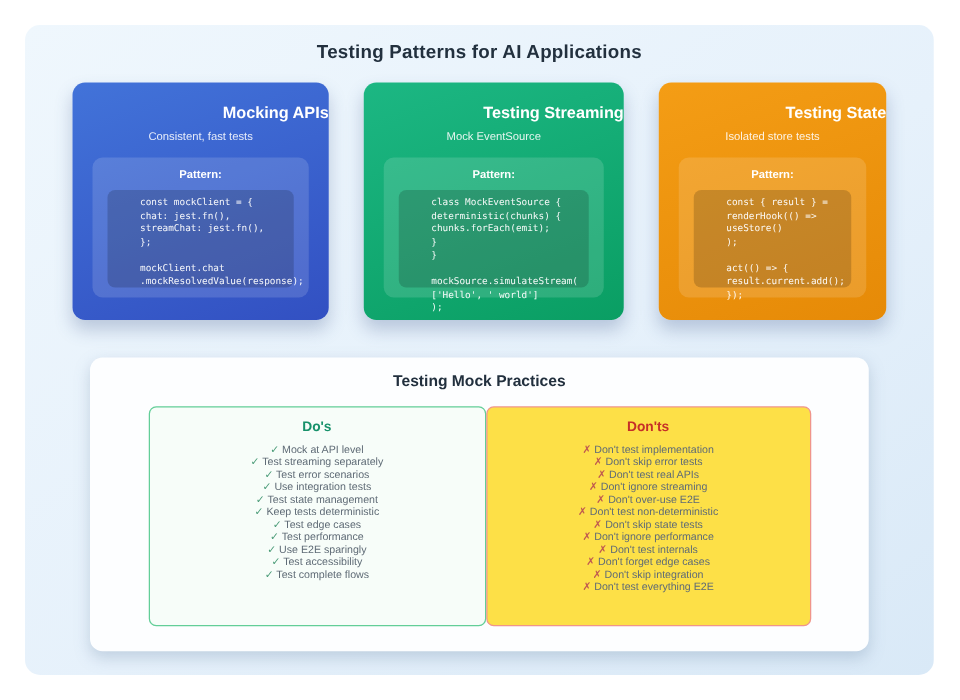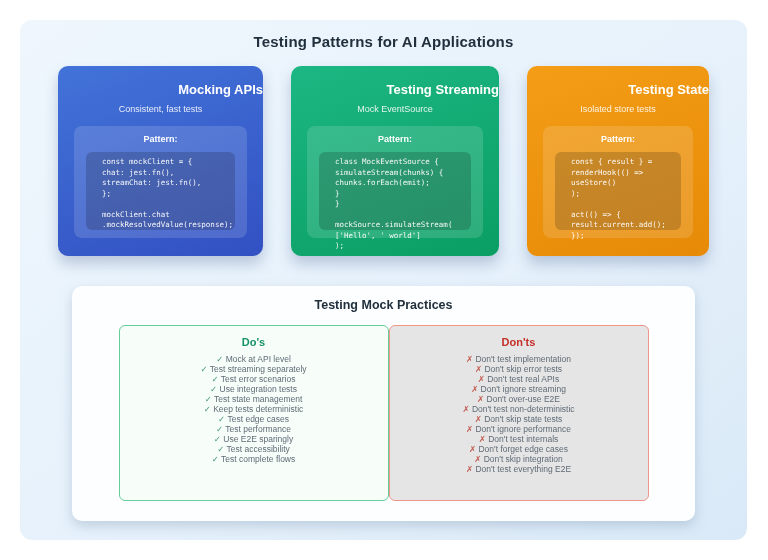--- a/index.html
+++ b/index.html
@@ -27,34 +27,34 @@
   .card:nth-child(3){width:182px;}
   .card-title{font-size:13px;font-weight:bold;margin-top:6px;text-align:right;}
   .card-subtitle{font-size:9px;margin-top:7px;color:rgba(255,255,255,0.88);}
   .pattern-panel{
     margin:12px 16px 0;height:112px;border-radius:8px;background:rgba(255,255,255,0.14);
     padding:8px 12px 0;box-sizing:border-box;
   }
   .pattern-label{font-size:9px;font-weight:bold;}
   .code-box{
     height:78px;margin-top:8px;border-radius:6px;background:rgba(0,0,0,0.17);
-    padding:5px 16px;box-sizing:border-box;text-align:left;overflow:visible;
+    padding:5px 26px;box-sizing:border-box;text-align:left;overflow:visible;
     font-family:"DejaVu Sans Mono", monospace;font-size:7.5px;line-height:10.5px;
     color:rgba(255,255,255,0.95);
   }
   .code-line{white-space:pre;}
   .best{
     width:623px;margin:30px auto 0;background:#fdfeff;border-radius:10px;
     box-shadow:0 5px 12px rgba(120,145,175,0.35);padding:12px 0 20px;box-sizing:border-box;
   }
   .best-title{text-align:center;font-size:12.5px;font-weight:bold;color:#22303e;}
   .boxes{display:flex;justify-content:center;margin-top:13px;}
   .box{height:176px;border-radius:6px;box-sizing:border-box;padding-top:10px;text-align:center;}
   .box.dos{width:270px;border:1px solid #63ce98;background:#f7fdf9;}
-  .box.donts{width:260px;border:1px solid #f0958b;background:#e5e5e5;}
+  .box.donts{width:260px;border:1px solid #f0958b;background:#fde047;}
   .box-title{font-size:11px;font-weight:bold;}
   .box-items{margin-top:6px;}
   .list-item{font-size:8.5px;line-height:10px;color:#5f6b76;}
   .dos .mark{color:#4a9b77;}
   .donts .mark{color:#c05a50;}
 </style>
 </head>
 <body>
 
 <div class="panel">
@@ -79,21 +79,21 @@
       </div>
     </div>
 
     <div class="card" style="background-image: linear-gradient(160deg, rgb(28, 183, 131), rgb(10, 158, 99));">
       <div class="card-title">Testing Streaming</div>
       <div class="card-subtitle">Mock EventSource</div>
       <div class="pattern-panel">
         <div class="pattern-label">Pattern:</div>
         <div class="code-box">
             <div class="code-line">class MockEventSource {</div>
-            <div class="code-line">simulateStream(chunks) {</div>
+            <div class="code-line">deterministic(chunks) {</div>
             <div class="code-line">chunks.forEach(emit);</div>
             <div class="code-line">}</div>
             <div class="code-line">}</div>
             <div class="code-line">&nbsp;</div>
             <div class="code-line">mockSource.simulateStream(</div>
             <div class="code-line">['Hello', ' world']</div>
             <div class="code-line">);</div>
           </div>
       </div>
     </div>

